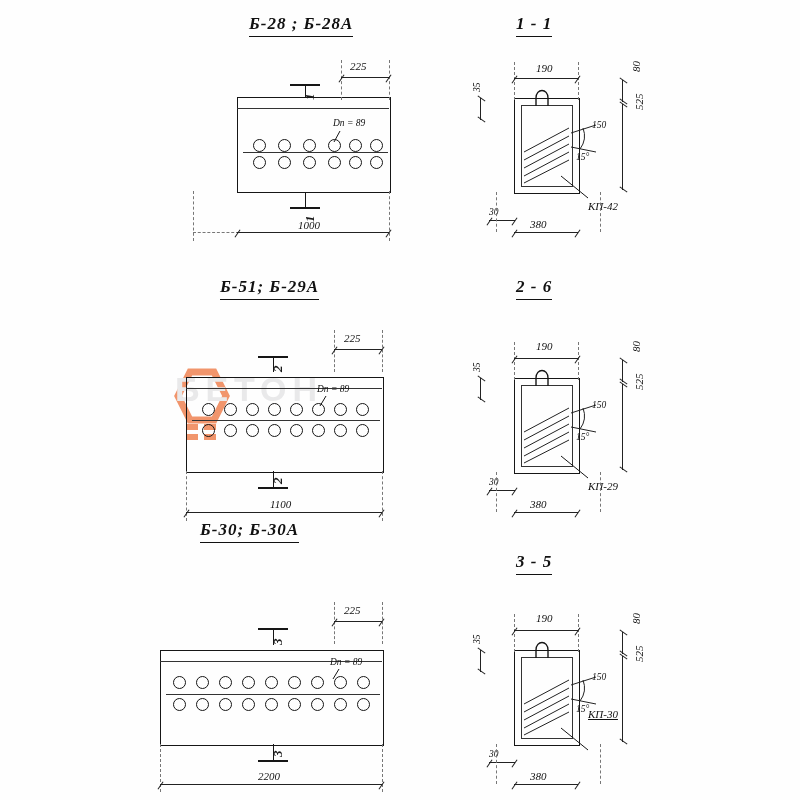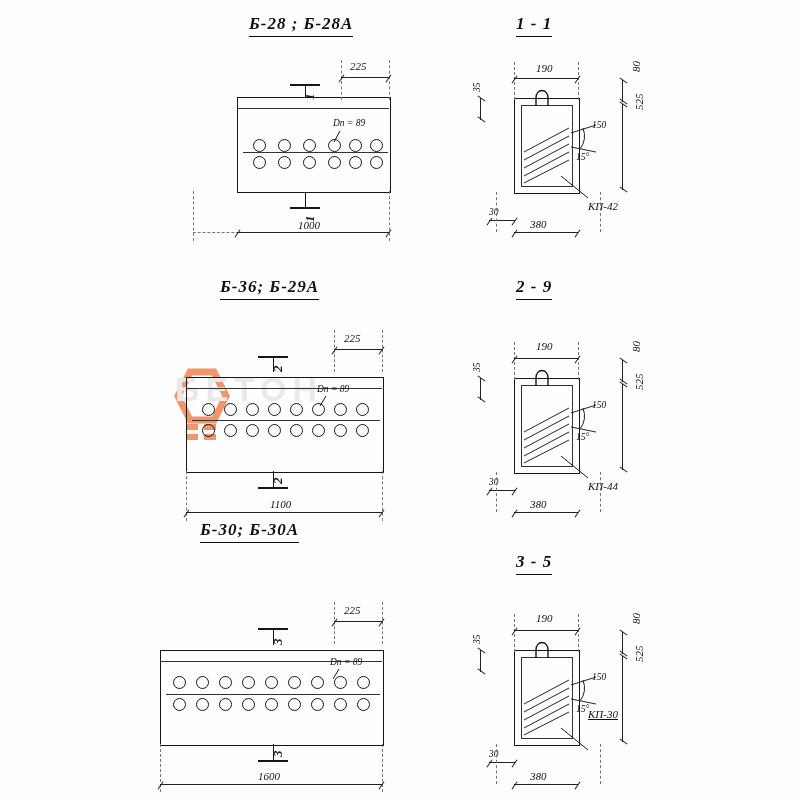--- a/index.html
+++ b/index.html
@@ -257,21 +257,21 @@
   <div class="dimv" style="left:480px; top:98px; height:22px;"></div>
 
   <div class="lbl lbl-sm" style="left:489px; top:207px;">30</div>
   <div class="dim" style="left:489px; top:220px; width:26px;"></div>
 
   <div class="ext" style="left:496px; top:192px; height:40px;"></div>
   <div class="ext" style="left:600px; top:192px; height:40px;"></div>
   <div class="dim" style="left:514px; top:232px; width:64px;"></div>
   <div class="lbl" style="left:530px; top:218px;">380</div>
 
-  <div class="ttl" style="left:220px; top:277px;">Б-36; Б-29А</div>
+  <div class="ttl" style="left:220px; top:277px;">Б-51; Б-29А</div>
 
   <div class="box" style="left:186px; top:377px; width:196px; height:94px;"></div>
   <div class="hline thin" style="left:186px; top:388px; width:196px;"></div>
 
   <div class="circ" style="left:202px; top:403px; width:13px; height:13px;"></div>
   <div class="circ" style="left:224px; top:403px; width:13px; height:13px;"></div>
   <div class="circ" style="left:246px; top:403px; width:13px; height:13px;"></div>
   <div class="circ" style="left:268px; top:403px; width:13px; height:13px;"></div>
   <div class="circ" style="left:290px; top:403px; width:13px; height:13px;"></div>
   <div class="circ" style="left:312px; top:403px; width:13px; height:13px;"></div>
@@ -303,21 +303,21 @@
   <div class="ext" style="left:334px; top:330px; height:42px;"></div>
   <div class="ext" style="left:382px; top:330px; height:42px;"></div>
   <div class="dim" style="left:334px; top:349px; width:48px;"></div>
   <div class="lbl" style="left:344px; top:332px;">225</div>
 
   <div class="ext" style="left:186px; top:471px; height:50px;"></div>
   <div class="ext" style="left:382px; top:471px; height:50px;"></div>
   <div class="dim" style="left:186px; top:512px; width:196px;"></div>
   <div class="lbl" style="left:270px; top:498px;">1100</div>
 
-  <div class="ttl" style="left:516px; top:277px;">2 - 9</div>
+  <div class="ttl" style="left:516px; top:277px;">2 - 6</div>
 
   <div class="box" style="left:514px; top:378px; width:64px; height:94px;"></div>
   <div class="box thin" style="left:521px; top:385px; width:50px; height:80px;"></div>
 
   <svg class="ov">
     <path d="M536,378 C536,368 548,368 548,378" fill="none" stroke="#161616" stroke-width="1.4"></path>
     <line x1="536" y1="378" x2="536" y2="386" stroke="#161616" stroke-width="1.4"></line>
     <line x1="548" y1="378" x2="548" y2="386" stroke="#161616" stroke-width="1.4"></line>
     <g stroke="#222" stroke-width="1">
       <line x1="524" y1="432" x2="569" y2="408"></line>
@@ -327,21 +327,21 @@
       <line x1="524" y1="463" x2="569" y2="440"></line>
     </g>
     <path d="M583,408 A22,22 0 0,1 580,429" fill="none" stroke="#222" stroke-width="1"></path>
     <line x1="571" y1="413" x2="596" y2="405" stroke="#222" stroke-width="1"></line>
     <line x1="571" y1="427" x2="596" y2="432" stroke="#222" stroke-width="1"></line>
     <line x1="561" y1="456" x2="588" y2="478" stroke="#161616" stroke-width="1"></line>
   </svg>
 
   <div class="lbl lbl-sm" style="left:592px; top:400px;">150</div>
   <div class="lbl lbl-sm" style="left:576px; top:432px;">15°</div>
-  <div class="lbl" style="left:588px; top:480px;">КП-44</div>
+  <div class="lbl" style="left:588px; top:480px;">КП-29</div>
 
   <div class="ext" style="left:514px; top:342px; height:38px;"></div>
   <div class="ext" style="left:578px; top:342px; height:38px;"></div>
   <div class="dim" style="left:514px; top:358px; width:64px;"></div>
   <div class="lbl" style="left:536px; top:340px;">190</div>
 
   <div class="lbl rot90" style="left:630px; top:352px;">80</div>
   <div class="dimv" style="left:622px; top:360px; height:22px;"></div>
 
   <div class="lbl rot90" style="left:633px; top:390px;">525</div>
@@ -397,21 +397,21 @@
   </svg>
 
   <div class="ext" style="left:334px; top:602px; height:42px;"></div>
   <div class="ext" style="left:382px; top:602px; height:42px;"></div>
   <div class="dim" style="left:334px; top:621px; width:48px;"></div>
   <div class="lbl" style="left:344px; top:604px;">225</div>
 
   <div class="ext" style="left:160px; top:744px; height:48px;"></div>
   <div class="ext" style="left:382px; top:744px; height:48px;"></div>
   <div class="dim" style="left:160px; top:784px; width:222px;"></div>
-  <div class="lbl" style="left:258px; top:770px;">1600</div>
+  <div class="lbl" style="left:258px; top:770px;">2200</div>
 
   <div class="ttl" style="left:516px; top:552px;">3 - 5</div>
 
   <div class="box" style="left:514px; top:650px; width:64px; height:94px;"></div>
   <div class="box thin" style="left:521px; top:657px; width:50px; height:80px;"></div>
 
   <svg class="ov">
     <path d="M536,650 C536,640 548,640 548,650" fill="none" stroke="#161616" stroke-width="1.4"></path>
     <line x1="536" y1="650" x2="536" y2="658" stroke="#161616" stroke-width="1.4"></line>
     <line x1="548" y1="650" x2="548" y2="658" stroke="#161616" stroke-width="1.4"></line>

